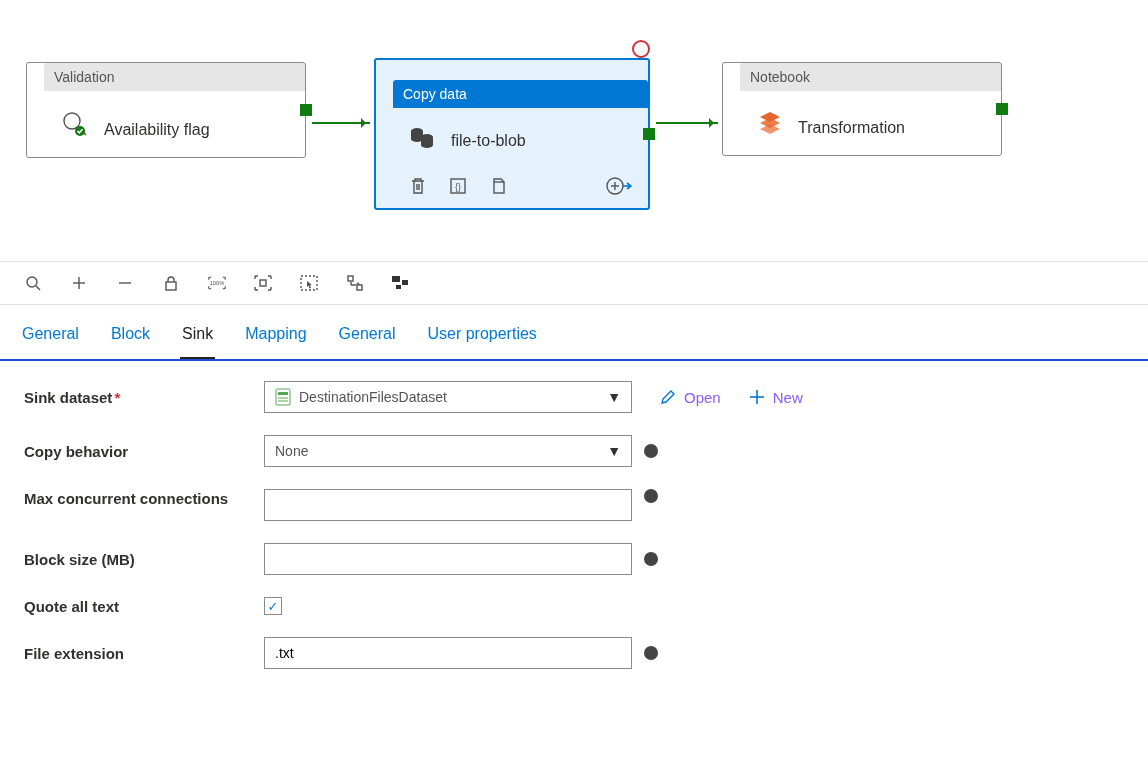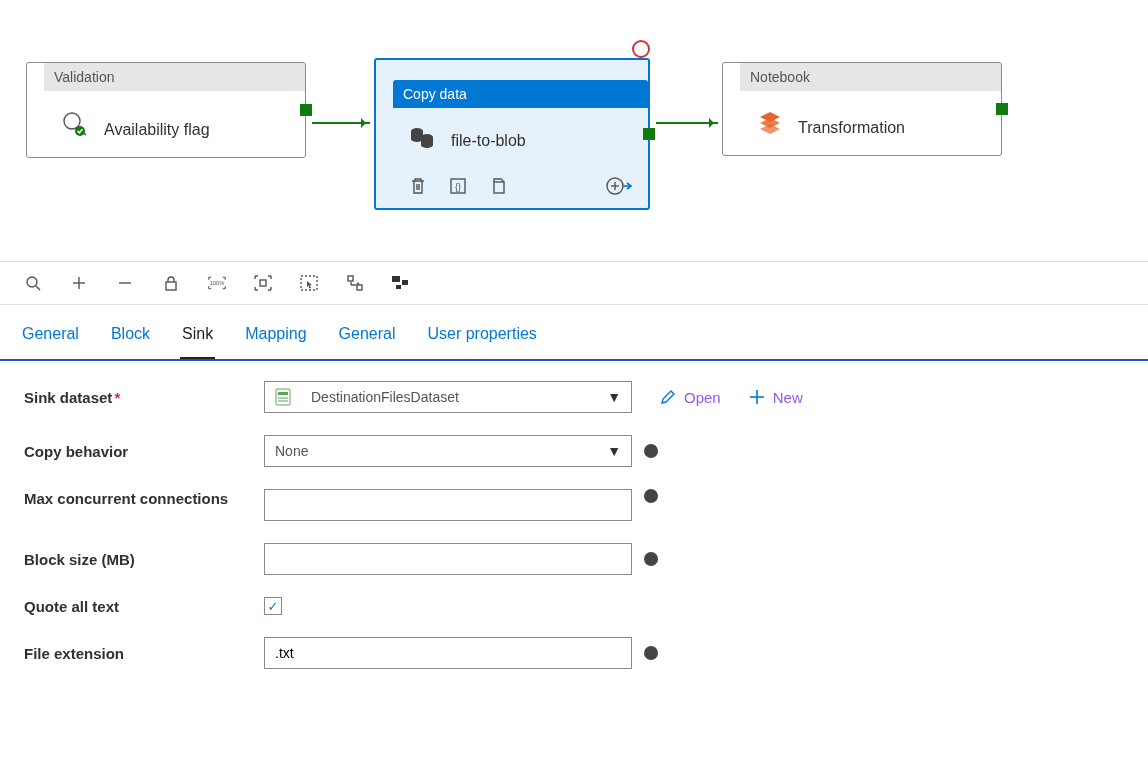--- a/index.html
+++ b/index.html
@@ -126,21 +126,21 @@
     width: 368px;
     height: 32px;
     border: 1px solid #8a8a8a;
     padding: 4px 10px;
     font-size: 14px;
     background: #fff;
     display: flex;
     align-items: center;
     justify-content: space-between;
   }
-  .form-select .sel-text { color:#555; display:flex; align-items:center; gap:20px; }
+  .form-select .sel-text { color:#555; display:flex; align-items:center; gap:8px; }
   .info-dot {
     width: 14px; height: 14px; border-radius:50%;
     background:#444; margin-left:12px; display:inline-block;
   }
   .link-btn {
     display:flex; align-items:center; gap:8px;
     color:#8b5cf6; cursor:pointer; margin-left:28px;
     font-size:15px;
   }
   .checkbox {

